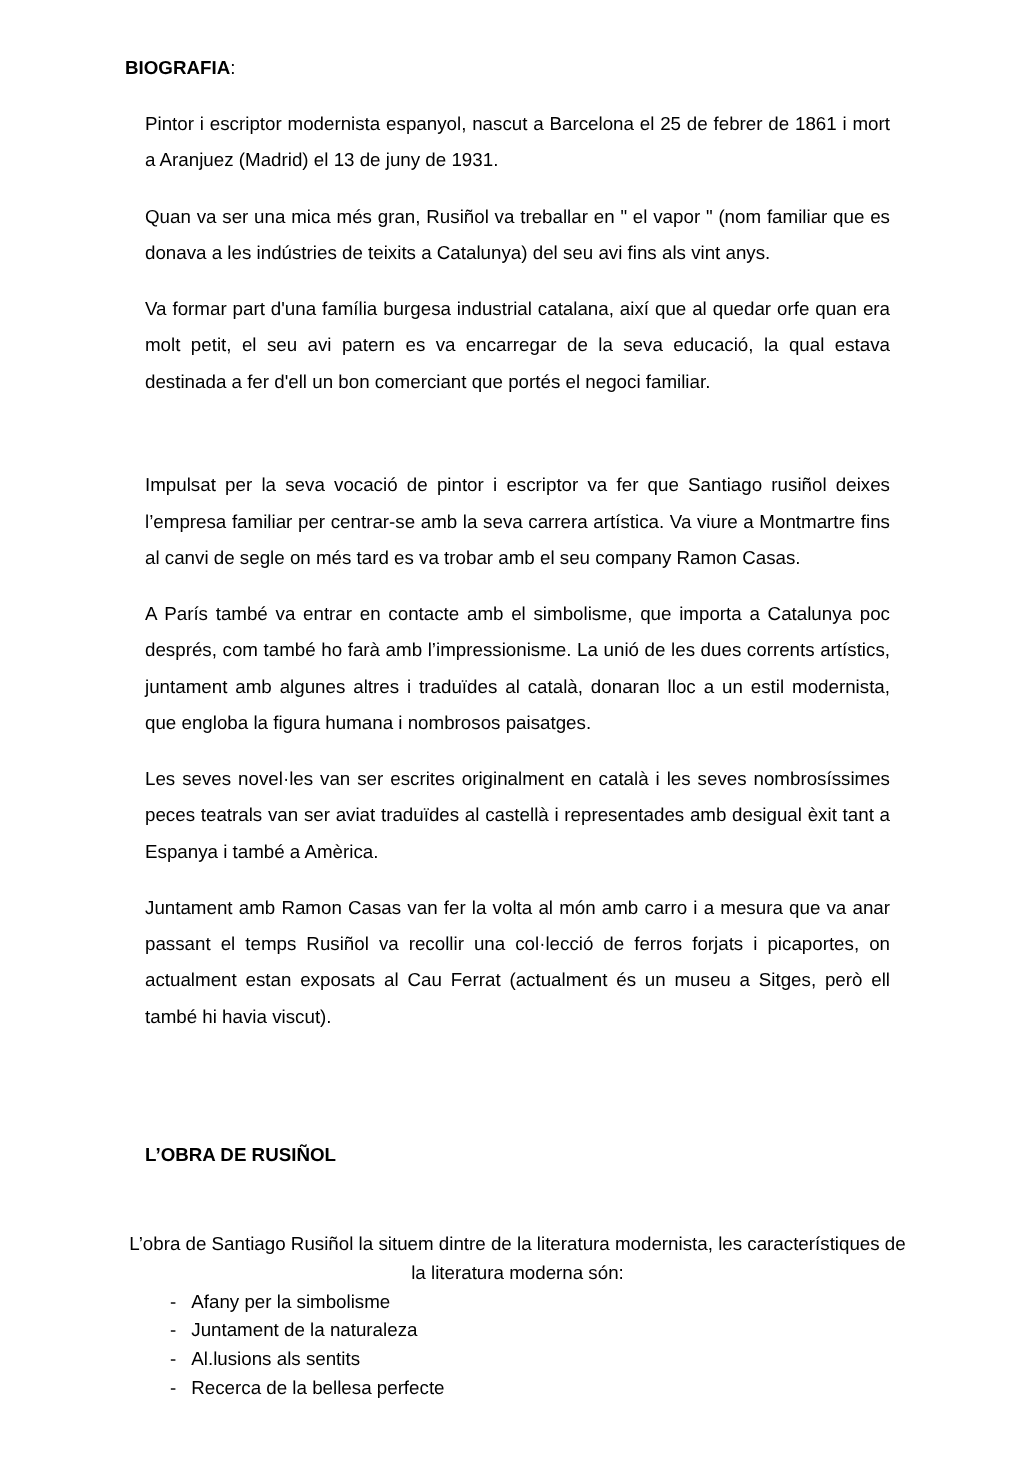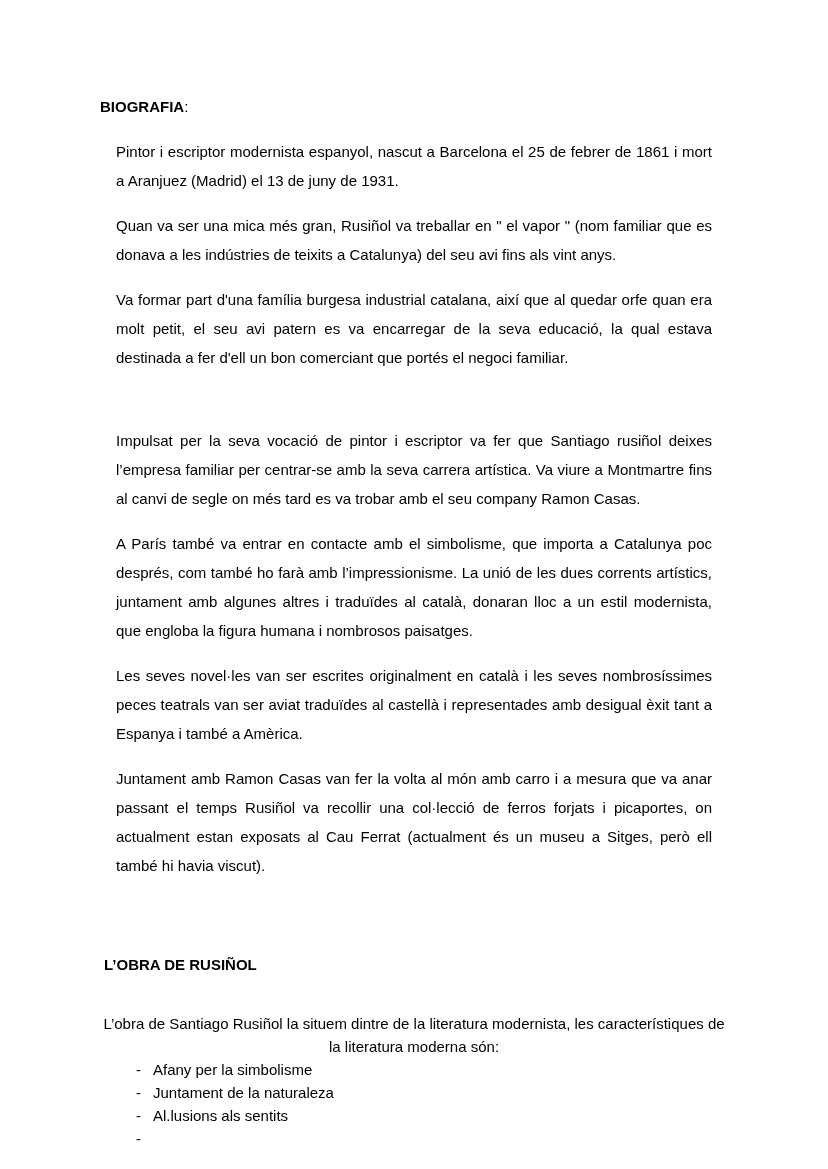--- a/index.html
+++ b/index.html
@@ -14,21 +14,21 @@
     background: #ffffff;
     color: #000000;
     font-family: "Liberation Sans", sans-serif;
     overflow: hidden;
   }
   .content {
     position: absolute;
     left: 100px;
     top: 0;
     width: 628px;
-    padding-top: 92px;
+    padding-top: 40px;
   }
   .h1 {
     font-size: 15px;
     font-weight: bold;
     line-height: 29px;
     margin: 0;
   }
   .h1 .colon {
     font-weight: normal;
   }
@@ -39,21 +39,21 @@
     text-align: justify;
     text-justify: inter-word;
   }
   .spacer-a { height: 22px; }
   .spacer-b { height: 54px; }
   .spacer-c { height: 32px; }
   .h2 {
     font-size: 15px;
     font-weight: bold;
     line-height: 22px;
-    margin: 4px;
+    margin: 16px;
   }
   p.intro {
     margin: 0;
     font-size: 15px;
     line-height: 23px;
     text-align: center;
   }
   ul.dash {
     list-style: none;
     margin: 0;
@@ -106,17 +106,18 @@
       <li>
           <span class="marker">-</span>
           <span>Juntament de la naturaleza</span>
         </li>
       <li>
           <span class="marker">-</span>
           <span>Al.lusions als sentits</span>
         </li>
       <li>
           <span class="marker">-</span>
+          <span>Recerca de la bellesa perfecte</span>
         </li>
     </ul>
 
   </div>
 </div>
 
 </body></html>

